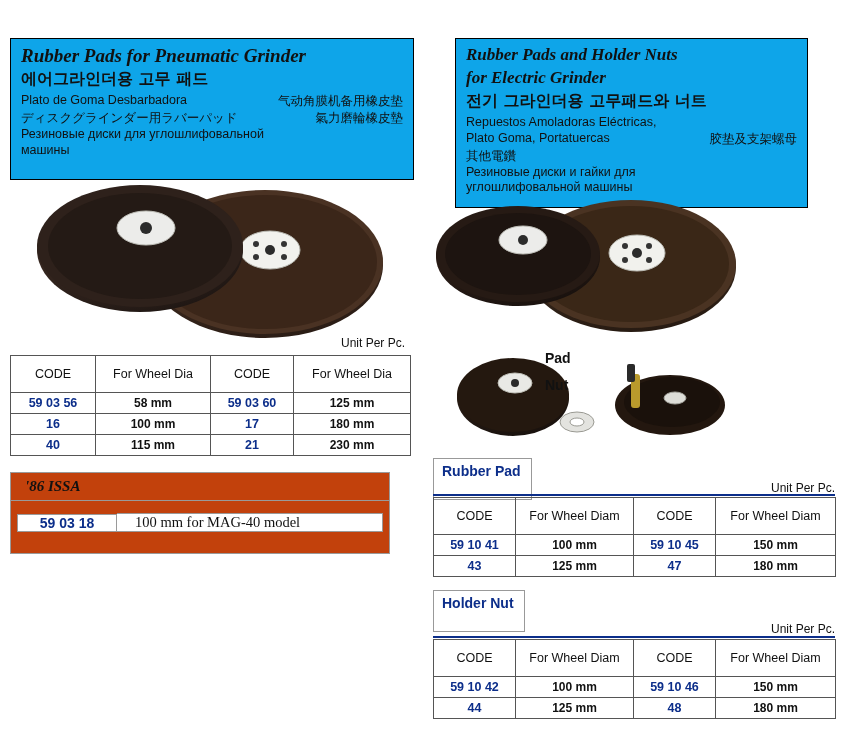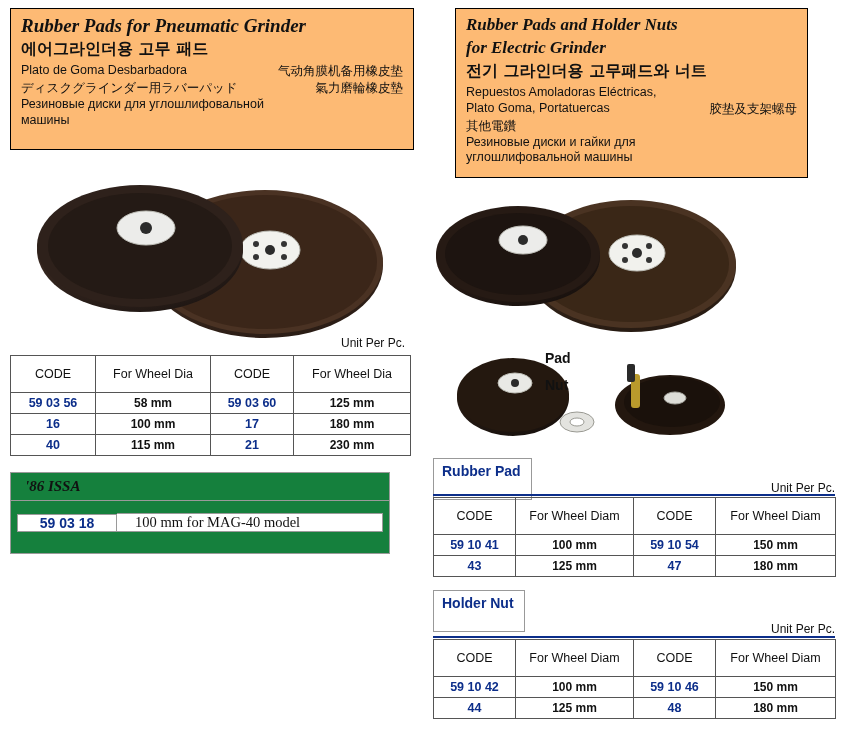--- a/index.html
+++ b/index.html
@@ -8,23 +8,24 @@
     background:#ffffff;
     font-family:"Liberation Sans", sans-serif;
     color:#111;
     overflow:hidden;
   }
   .abs{position:absolute;}
 
   
   .titlebox{
     border:1px solid #000;
-    background:#fdba74;
+    background:#0ea5e9;
     box-sizing:border-box;
     padding:6px 10px 18px 10px;
+    margin-top:30px;
   }
   .t-en{
     font-family:"Liberation Serif", serif;
     font-weight:bold;font-style:italic;
     font-size:19px;
     line-height:22px;
     margin-bottom:2px;
   }
   .t-en2{
     font-family:"Liberation Serif", serif;
@@ -103,21 +104,21 @@
     color:#0c2e8a;
     border:1px solid #999;
     display:inline-block;
     padding:4px 10px 20px 8px;
     background:#fff;
   }
 
   
   .issabox{
     border:1px solid #9a9a9a;
-    background:#15803d;
+    background:#c2410c;
     box-sizing:border-box;
   }
   .issa-title{
     font-family:"Liberation Serif", serif;
     font-weight:bold;font-style:italic;
     font-size:15px;
     padding:5px 0 5px 14px;
     border-bottom:1px solid #9a9a9a;
   }
   .issa-row{
@@ -350,21 +351,21 @@
       <th>CODE</th>
       <th>For Wheel Diam</th>
       <th>CODE</th>
       <th>For Wheel Diam</th>
     </tr>
   </thead>
   <tbody>
     <tr>
       <td class="code">59 10 41</td>
       <td class="val">100 mm</td>
-      <td class="code">59 10 54</td>
+      <td class="code">59 10 45</td>
       <td class="val">150 mm</td>
     </tr>
     <tr>
       <td class="code">43</td>
       <td class="val">125 mm</td>
       <td class="code">47</td>
       <td class="val">180 mm</td>
     </tr>
   </tbody>
 </table>

